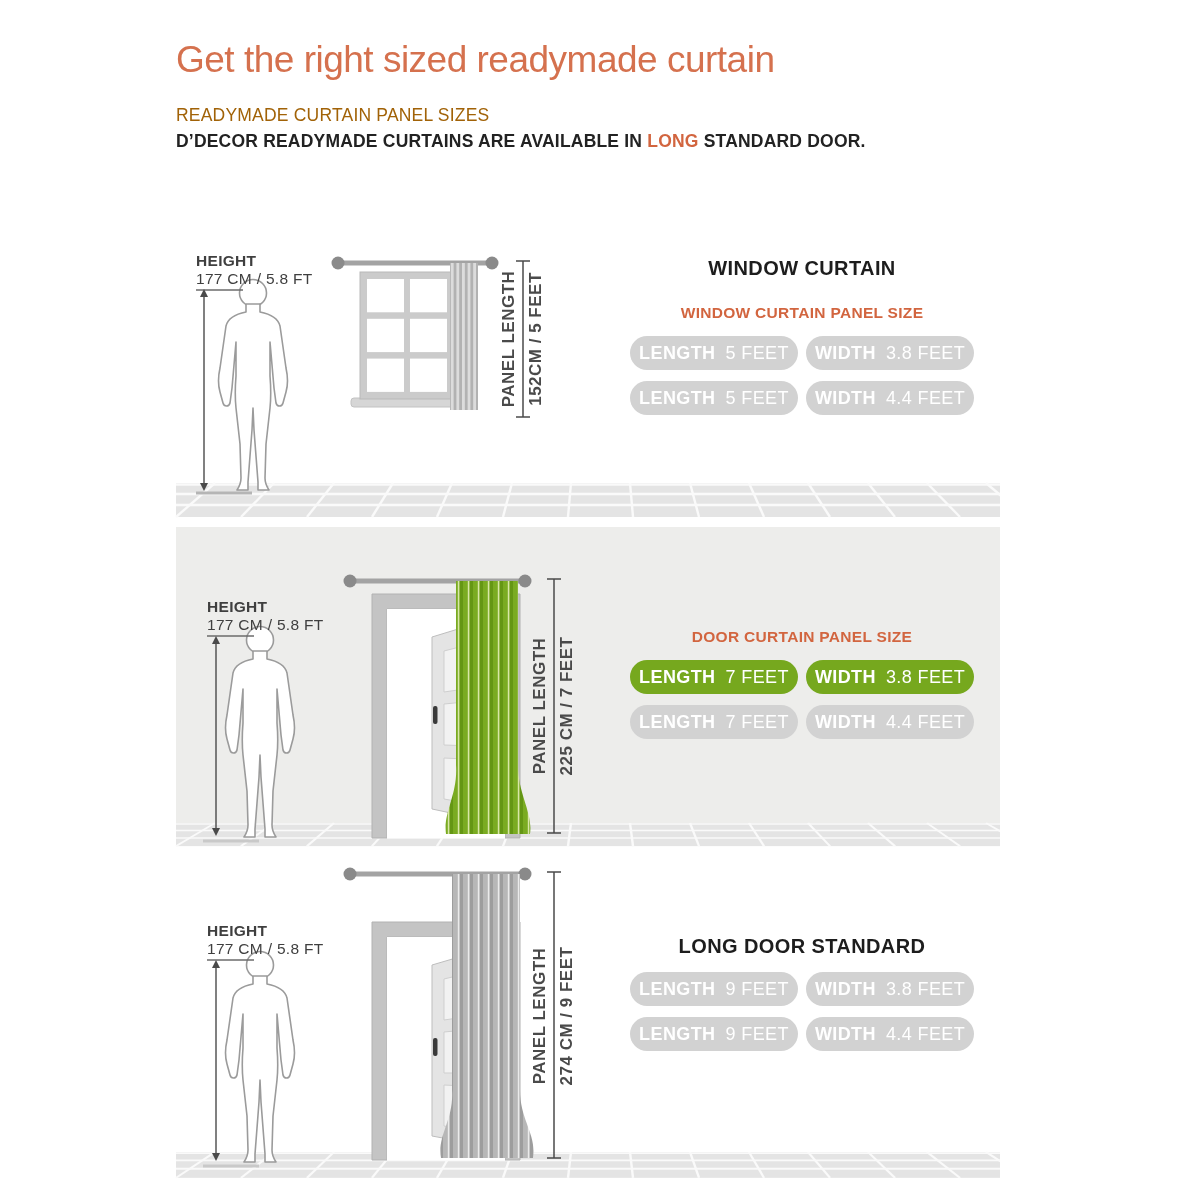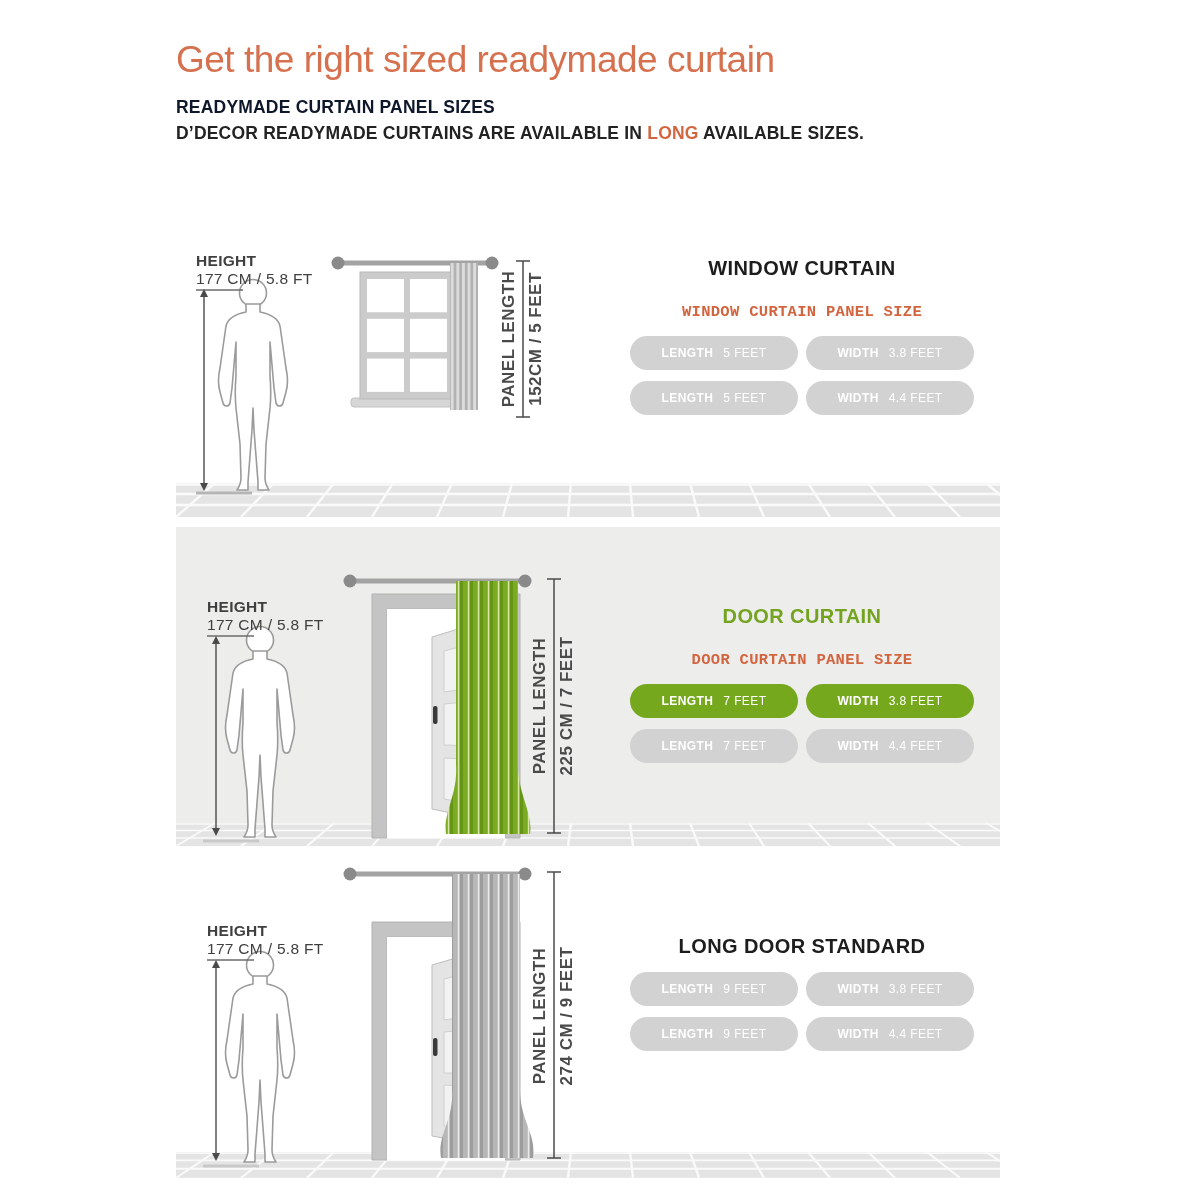--- a/index.html
+++ b/index.html
@@ -1,51 +1,51 @@
 <!DOCTYPE html>
 <html><head>
 <meta charset="utf-8">
 <style>
   html,body{margin:0;padding:0;background:#fff;}
   #canvas{position:relative;width:1000px;height:1200px;background:#fff;overflow:hidden;
           font-family:"Liberation Sans",sans-serif;}
   
   .header{position:absolute;left:176px;top:40px;width:860px;}
   .title{font-size:37px;font-weight:400;letter-spacing:-0.5px;color:#D5714E;line-height:1.1;}
-  .kicker{margin-top:16px;font-size:17.5px;font-weight:700;color:#0f172a;letter-spacing:0.2px;}
+  .kicker{margin-top:24px;font-size:17.5px;font-weight:400;color:#a16207;letter-spacing:0.2px;}
   .intro{margin-top:5px;font-size:17.5px;font-weight:700;color:#222;letter-spacing:0.2px;}
   .intro .hl{color:#D2653F;}
   
   .section-bg{position:absolute;left:176px;top:527px;width:850px;height:318px;background:#EDEDEB;}
   
   .info{position:absolute;left:630px;width:344px;text-align:center;}
   .info-heading{font-size:20px;font-weight:700;letter-spacing:0.4px;color:#1d1d1d;line-height:24px;}
   .info-heading.green{color:#73A31F;}
-  .panel-size-title{margin-top:23px;font-size:15.5px;font-weight:700;color:#D2653F;letter-spacing:0.3px;line-height:19px;font-family:Liberation Mono, monospace;}
+  .panel-size-title{margin-top:23px;font-size:15.5px;font-weight:700;color:#D2653F;letter-spacing:0.3px;line-height:19px;}
   .badge-grid{margin-top:14px;display:grid;grid-template-columns:168px 168px;gap:11px 8px;justify-content:center;}
   .badge{height:34px;border-radius:17px;background:#D2D2D2;color:#fff;display:flex;align-items:center;
-         justify-content:center;gap:10px;font-size:12px;letter-spacing:0.4px;}
+         justify-content:center;gap:10px;font-size:18px;letter-spacing:0.4px;}
   .badge.green{background:#76A81E;}
   .badge .b-label{font-weight:700;}
   .badge .b-value{font-weight:400;}
   
   svg{position:absolute;left:0;top:0;}
   .dim-label{font:700 15.5px "Liberation Sans",sans-serif;fill:#3f3f3f;letter-spacing:0.3px;}
   .dim-text{font:400 15.5px "Liberation Sans",sans-serif;fill:#3f3f3f;letter-spacing:0.3px;}
   .vert-text{font:700 17px "Liberation Sans",sans-serif;fill:#4a4a4a;letter-spacing:0.5px;}
 </style>
 </head>
 <body>
 
 <div id="canvas">
 
   <div class="header">
     <div class="title">Get the right sized readymade curtain</div>
     <div class="kicker">READYMADE CURTAIN PANEL SIZES</div>
-    <div class="intro"><span>D’DECOR READYMADE CURTAINS ARE AVAILABLE IN </span><span class="hl">LONG</span><span> AVAILABLE SIZES.</span></div>
+    <div class="intro"><span>D’DECOR READYMADE CURTAINS ARE AVAILABLE IN </span><span class="hl">LONG</span><span> STANDARD DOOR.</span></div>
   </div>
 
   <div class="section-bg"></div>
 
   <svg width="1200" height="1200" viewBox="0 0 1200 1200">
     <defs>
       <g id="person-shape">
         <circle cx="45" cy="15" r="13.5" fill="#fff" stroke="#9b9b9b" stroke-width="1.6"></circle>
         <path d="M38,26 L38,34 C28,36 20,40 18,48 L12,90 C10,99 10,107 12,114 L15,125 C16,129 21,129 22,125 L24,110 L28,64 L28,98 C27,110 27,120 28,130 L32,166 L33,200 C33,206 31,209 29,212 L40,212 L40,204 L44,152 L45,130 L46,152 L50,204 L50,212 L61,212 C59,209 57,206 57,200 L58,166 L62,130 C63,120 63,110 62,98 L62,64 L66,110 L68,125 C69,129 74,129 75,125 L78,114 C80,107 80,99 78,90 L72,48 C70,40 62,36 52,34 L52,26 Z" fill="#fff" stroke="#9b9b9b" stroke-width="1.6" stroke-linejoin="round"></path>
       </g>
@@ -221,21 +221,20 @@
           <span class="b-value">5 FEET</span>
         </div>
       <div class="badge">
           <span class="b-label">WIDTH</span>
           <span class="b-value">4.4 FEET</span>
         </div>
     </div>
   </div>
 
   <div class="info" style="top:604px">
-    <div class="info-heading green">DOOR CURTAIN</div>
     <div class="panel-size-title">DOOR CURTAIN PANEL SIZE</div>
     <div class="badge-grid">
       <div class="badge green">
           <span class="b-label">LENGTH</span>
           <span class="b-value">7 FEET</span>
         </div>
       <div class="badge green">
           <span class="b-label">WIDTH</span>
           <span class="b-value">3.8 FEET</span>
         </div>

